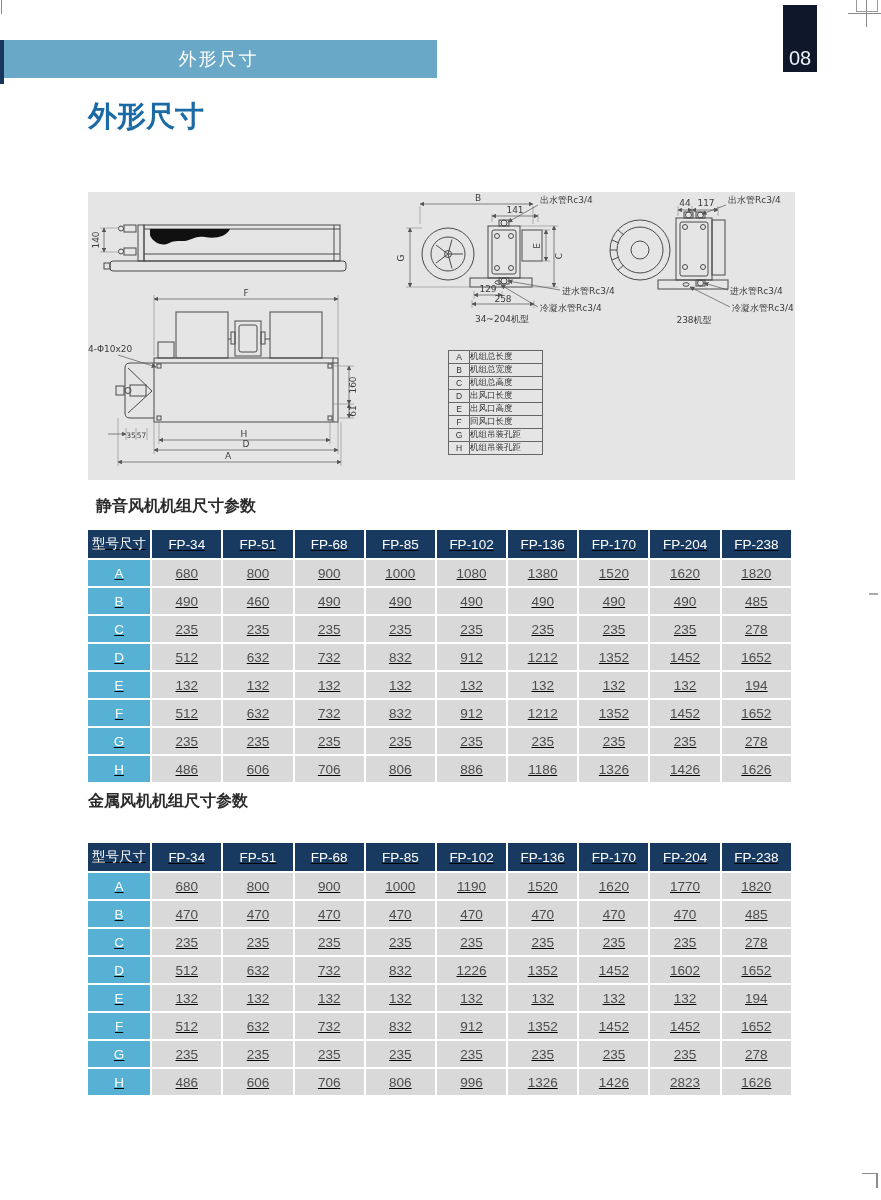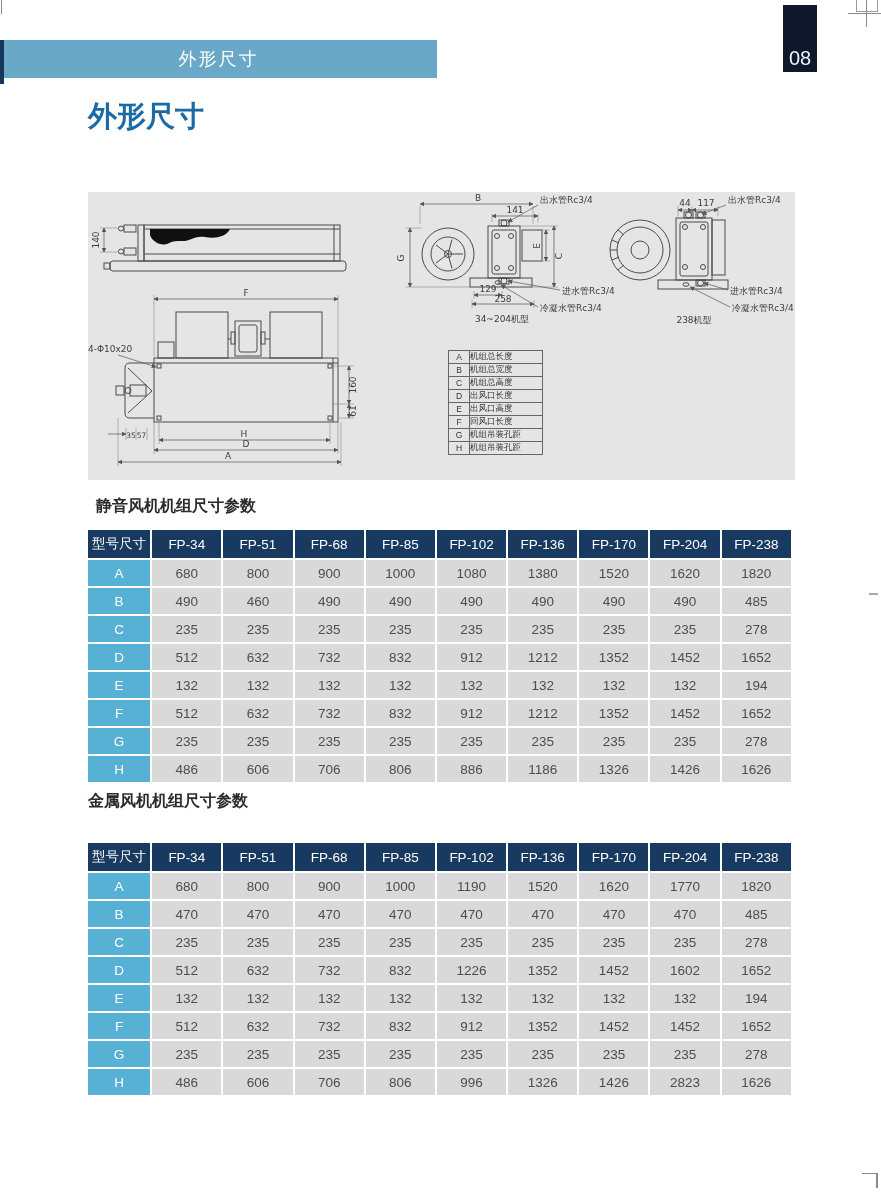--- a/index.html
+++ b/index.html
@@ -34,21 +34,21 @@
   .legend{position:absolute;left:360px;top:158px;border-collapse:collapse;table-layout:fixed;}
   .legend td{border:1px solid #666;font-size:8.5px;color:#333;height:12px;padding:0;}
   .lg-code{width:20px;text-align:center;}
   .lg-desc{width:72px;padding-left:4px;}
 
   
   .section-title{position:absolute;left:88px;font-size:16px;font-weight:600;color:#2b2b2b;}
   #sec1{top:496px;} #sec2{top:791px;}
 
   
-  .dimtable{position:absolute;left:86px;width:707px;border-collapse:separate;border-spacing:2px;table-layout:fixed;}
+  .dimtable{position:absolute;left:86px;width:707px;border-collapse:separate;border-spacing:2px;table-layout:fixed;text-decoration:underline;}
   #t1{top:528px;} #t2{top:841px;}
   .dimtable col.c0{width:62px;} .dimtable col.cm{width:69px;}
   .dimtable th,.dimtable td{text-align:center;vertical-align:middle;font-weight:400;padding:0;}
   .dimtable thead th{background:#183a60;color:#fff;font-size:13.5px;height:28px;}
   .dimtable tbody th{background:#56b1d4;color:#fff;font-size:13.5px;height:26px;}
   .dimtable td{background:#d9d9d9;color:#4d4d4d;font-size:13.5px;height:26px;}
 
   
   .mark{position:absolute;background:#8a8a8a;}
 </style>

